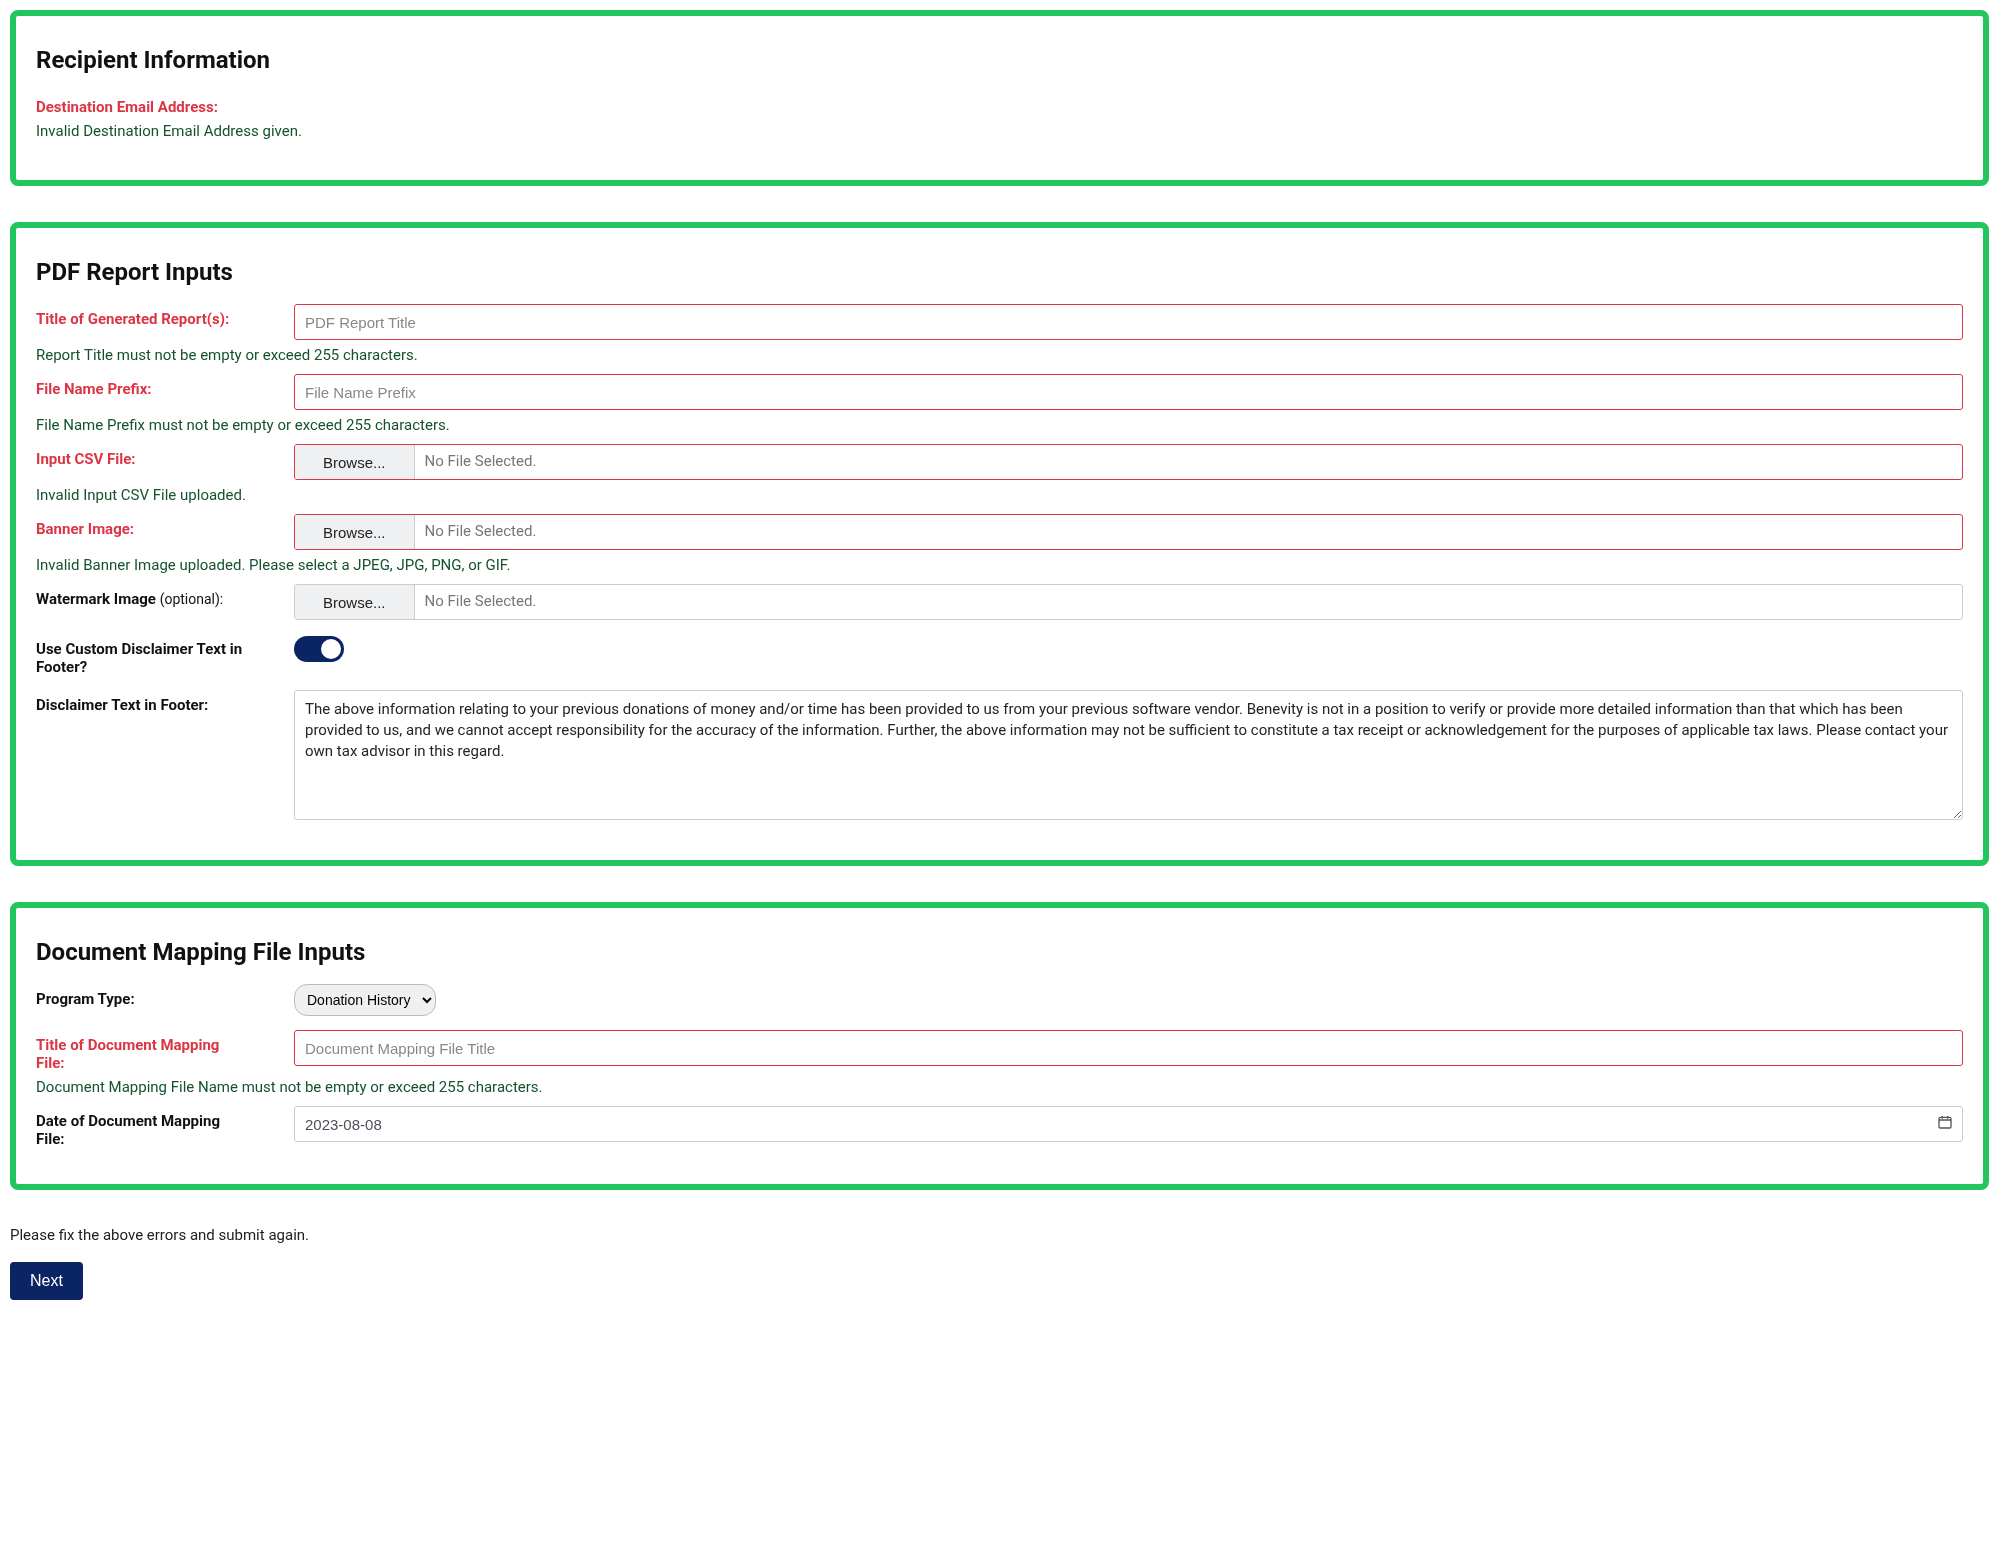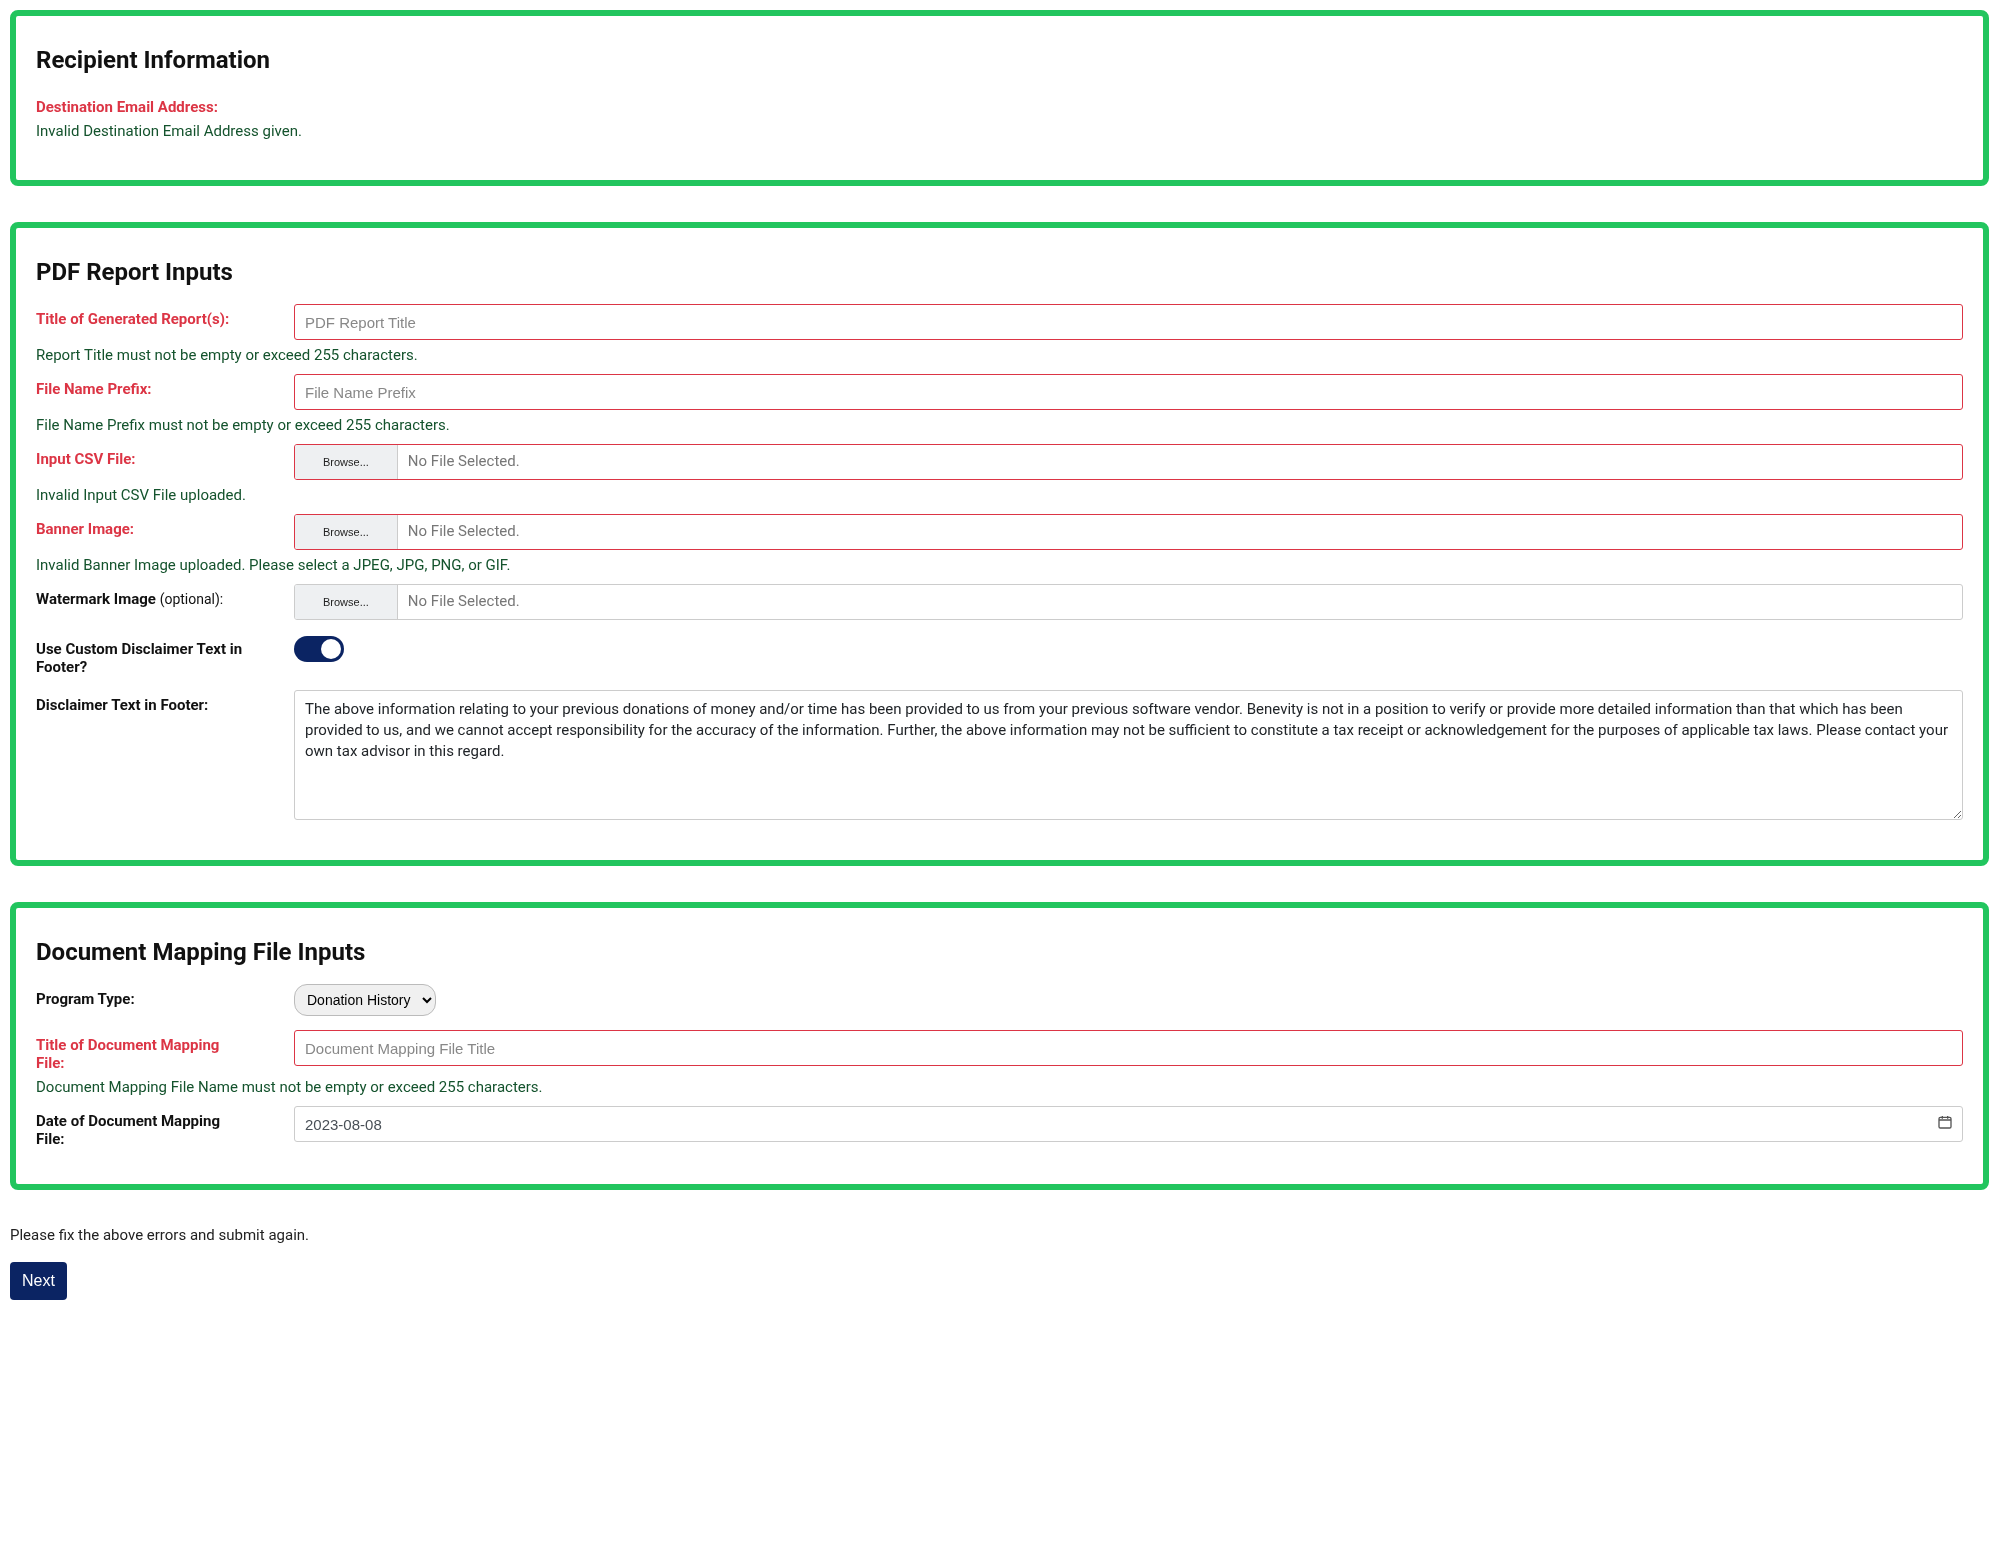--- a/index.html
+++ b/index.html
@@ -67,21 +67,21 @@
     border-radius: 3px;
     overflow: hidden;
     height: 36px;
     background: #fff;
   }
   .file-browse-btn {
     background: #eef0f2;
     border: none;
     border-right: 1px solid #ccc;
     padding: 0 28px;
-    font-size: 11px;
+    font-size: 15px;
     cursor: pointer;
     color: #222;
   }
   .file-status {
     padding: 7px 10px;
     font-size: 15px;
     color: #777;
   }
   .textarea-input {
     width: 100%;
@@ -133,21 +133,21 @@
   }
   .global-error {
     font-size: 15px;
     margin: 0 0 18px 0;
     color: #222;
   }
   .next-btn {
     background: #0b2463;
     color: #fff;
     border: none;
-    padding: 10px 12px;
+    padding: 10px 20px;
     font-size: 16px;
     border-radius: 4px;
     cursor: pointer;
   }
   .spacer-sm { height: 8px; }
 </style>
 </head>
 <body>
 
 

